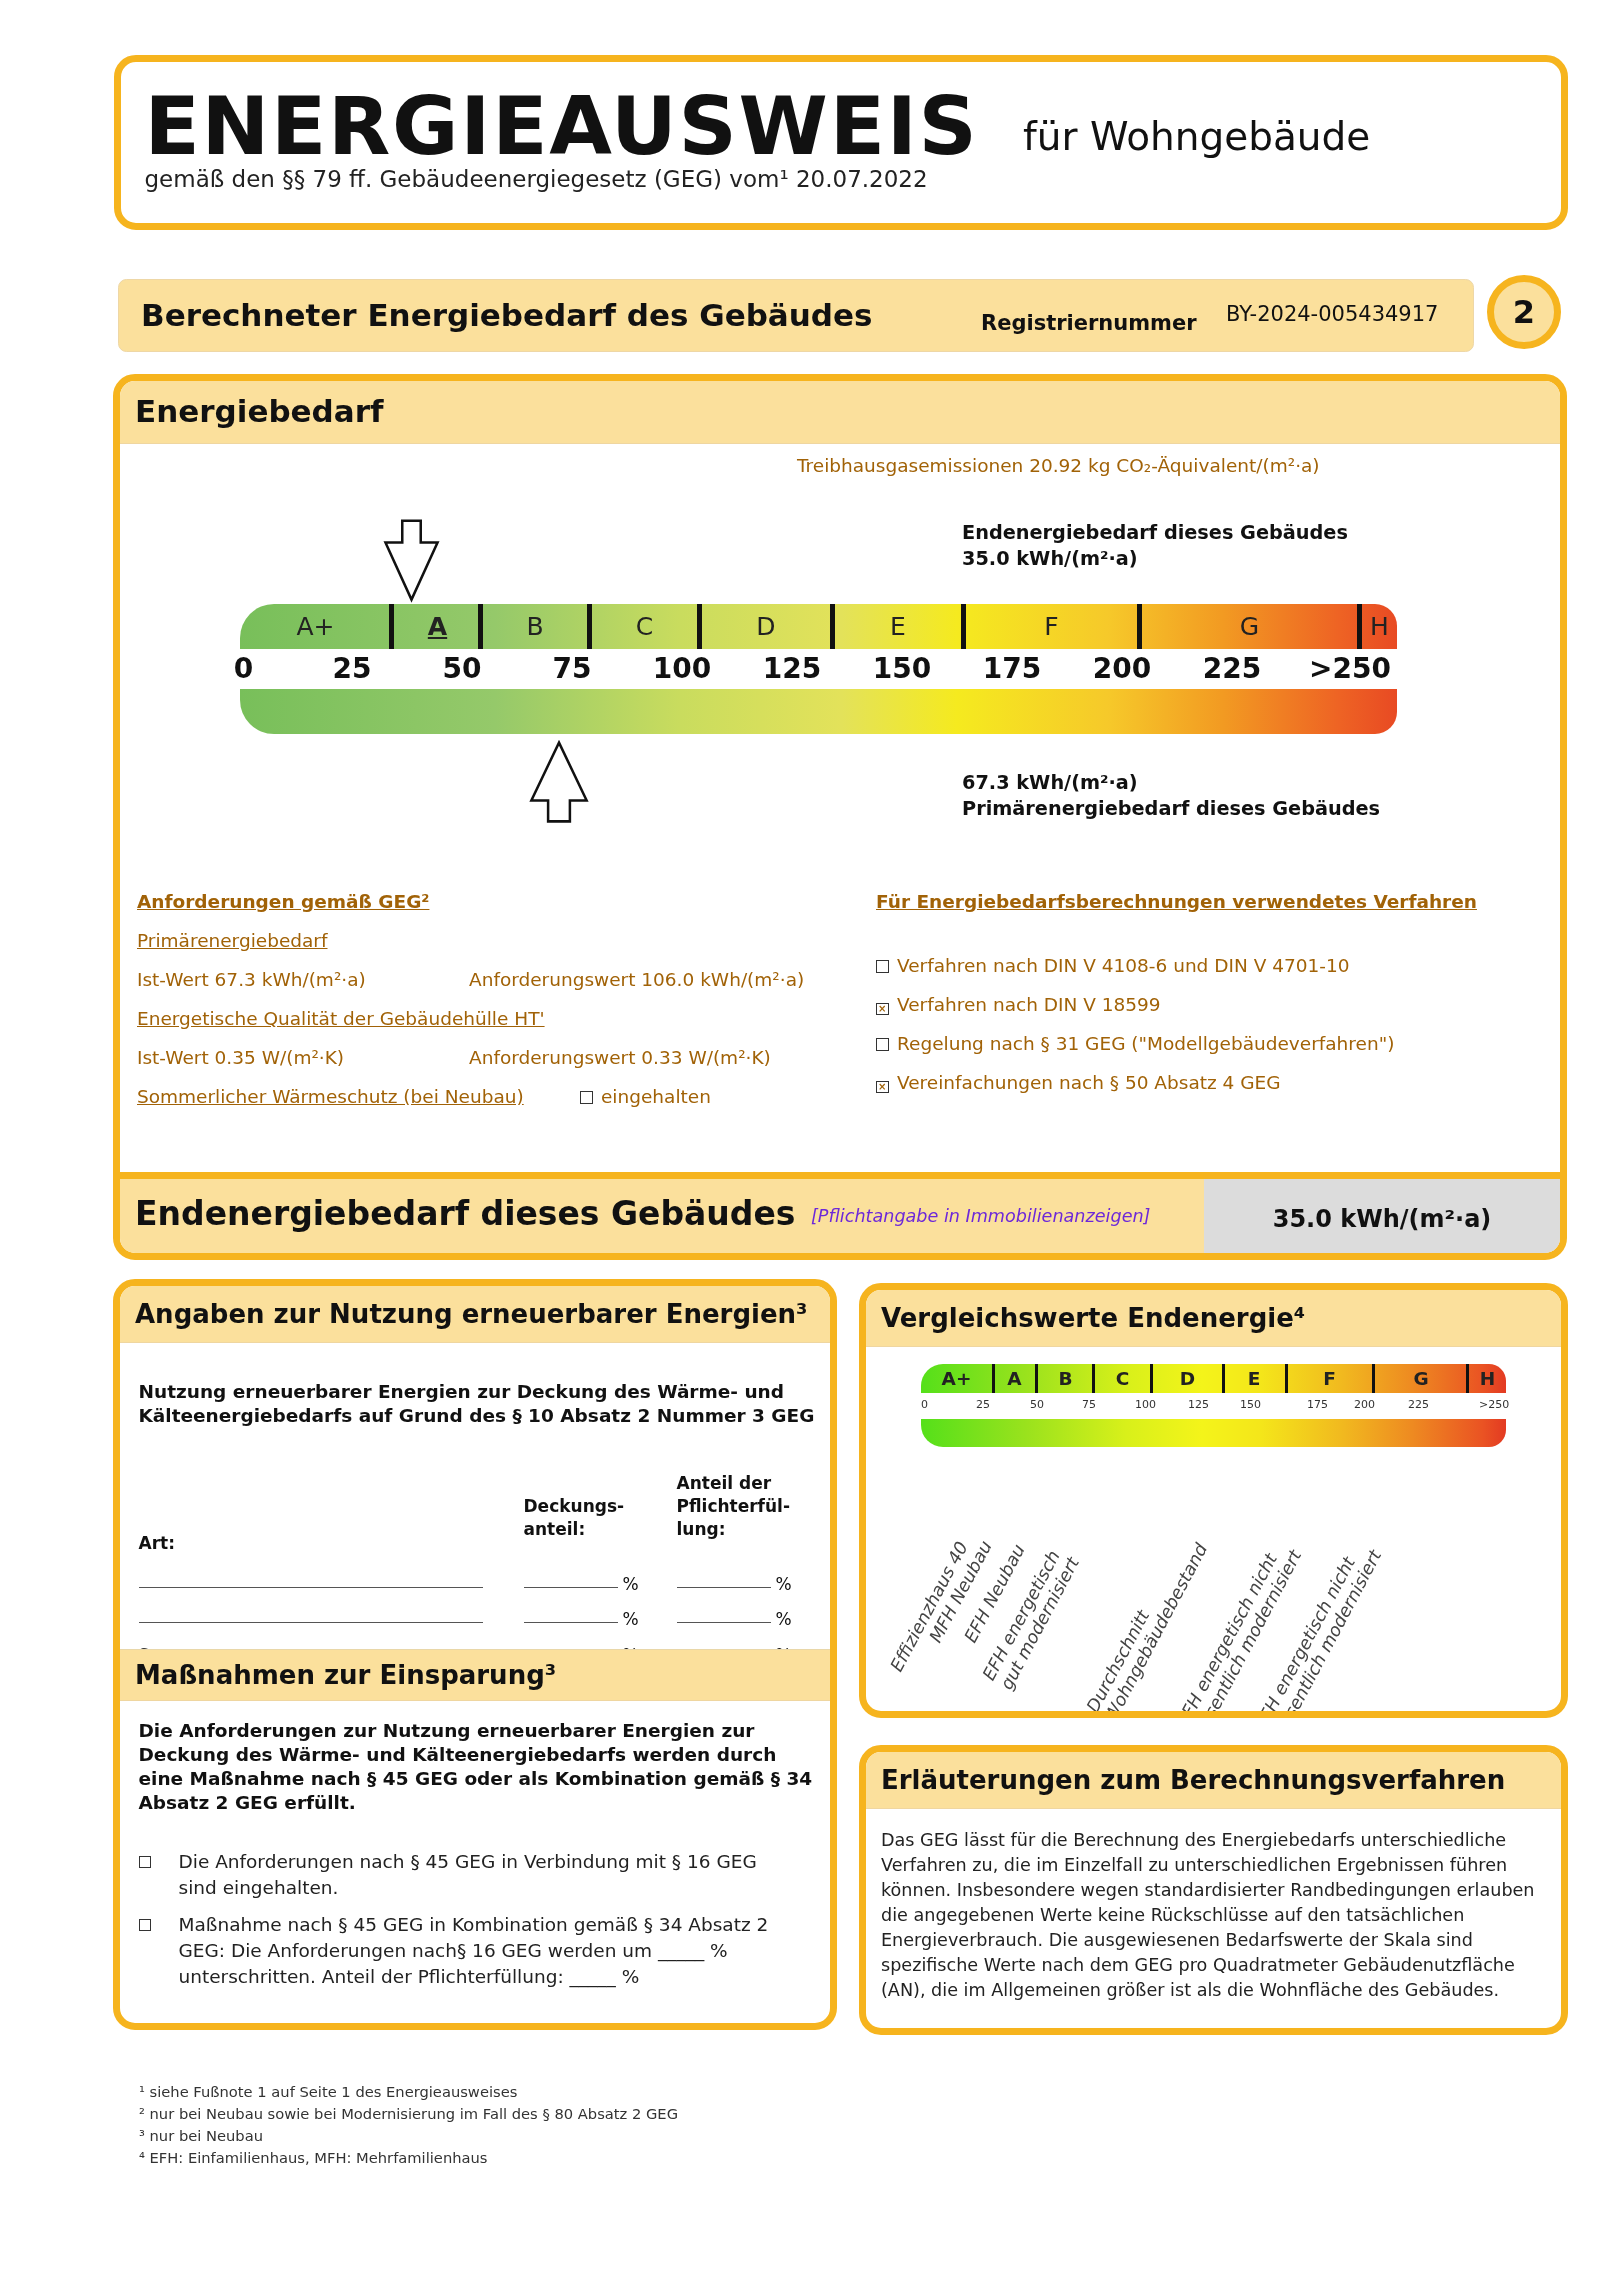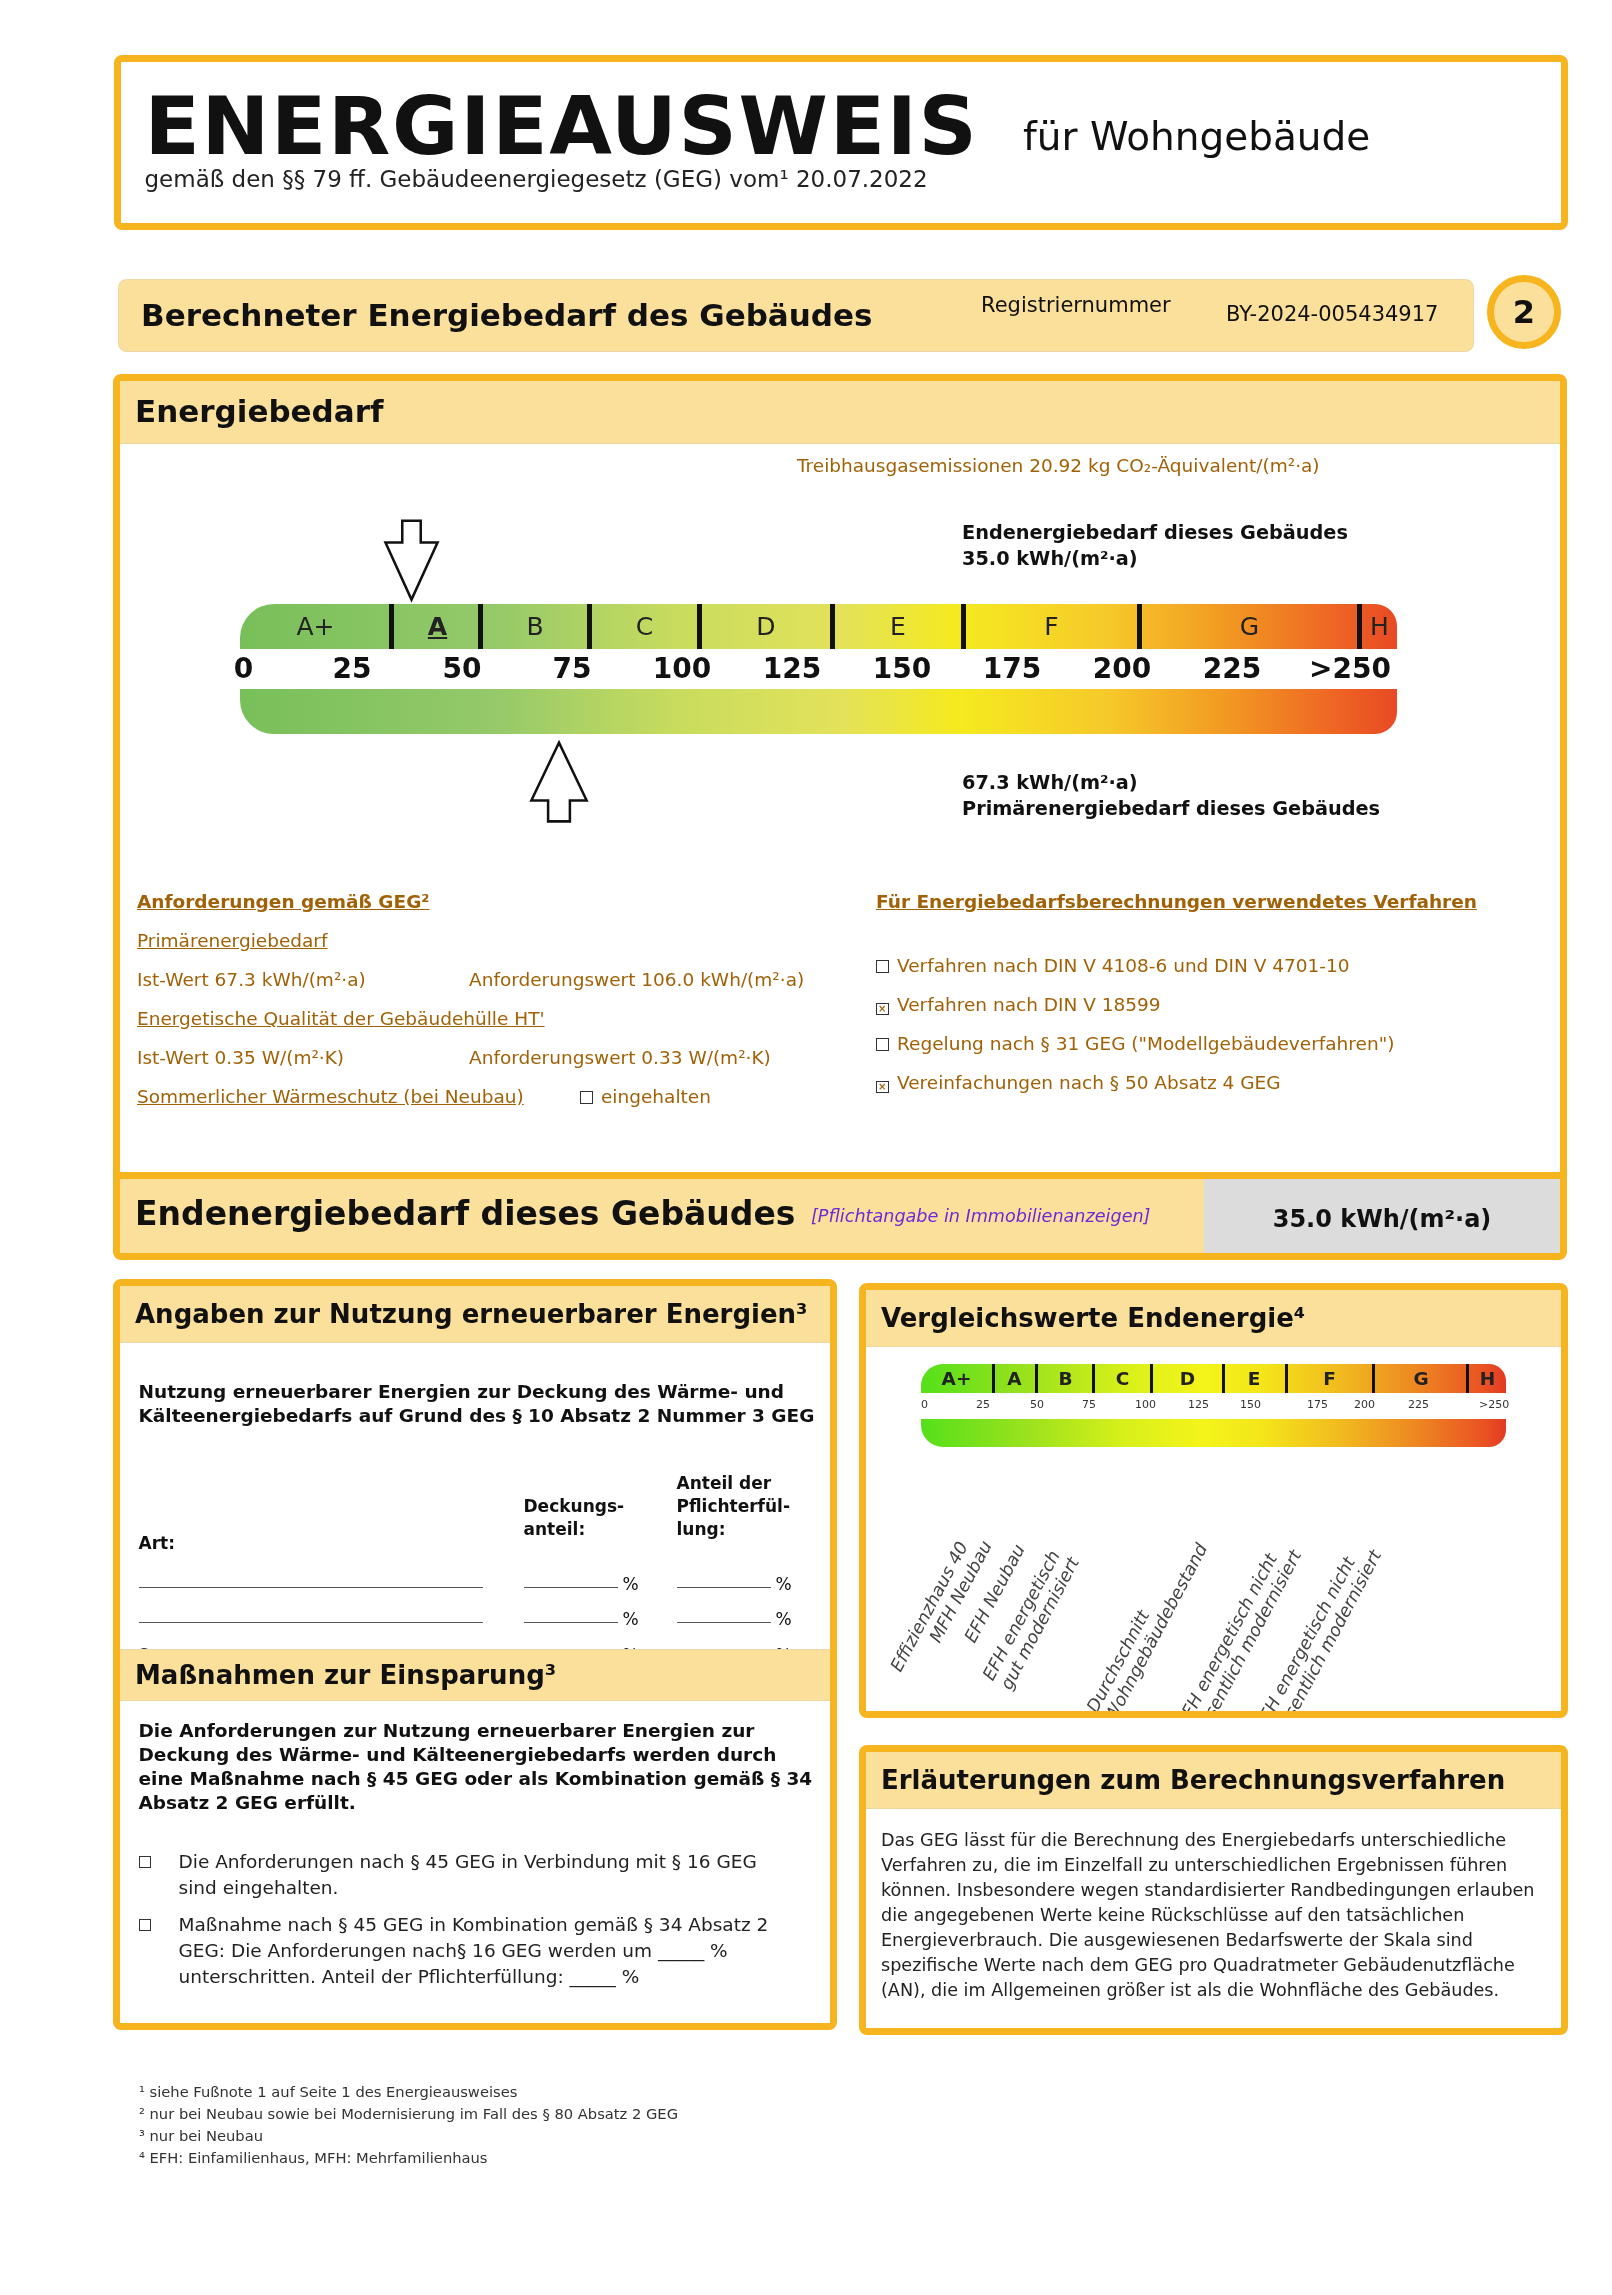--- a/index.html
+++ b/index.html
@@ -1,18 +1,18 @@
 <!DOCTYPE html>
 <html style="font-size:13.4px"><head>
 <meta charset="utf-8">
 <style>
   html,body{margin:0;padding:0;background:#fff;}
   body{width:1613px;height:2295px;position:relative;overflow:hidden;font-family:"DejaVu Sans",sans-serif;color:#111;}
   .abs{position:absolute;}
-  .obox{position:absolute;border:7.6px solid #f6b41e;border-radius:8px;background:#fff;box-sizing:border-box;overflow:hidden;padding-left:16px;}
+  .obox{position:absolute;border:7.6px solid #f6b41e;border-radius:22px;background:#fff;box-sizing:border-box;overflow:hidden;padding-left:16px;}
   .band{position:absolute;left:0;right:0;background:#fbe09c;border-bottom:1.7px solid #efd6a0;box-sizing:border-box;}
   .band .t{position:absolute;left:15px;font-weight:bold;color:#111;white-space:nowrap;}
   .small{font-size:18.5px;color:#a16207;}
   .u{text-decoration:underline;}
   .cb{display:inline-block;width:12.6px;height:12.6px;border:1.3px solid #333;box-sizing:border-box;vertical-align:-0.8px;margin-right:8.4px;font-size:10px;line-height:10px;text-align:center;font-weight:bold;}
   .scale-row{position:absolute;}
   .seg{position:absolute;top:0;bottom:0;display:flex;align-items:center;justify-content:center;font-size:25px;color:#222;}
   .div{position:absolute;top:0;bottom:0;width:5px;background:#111;}
   .tick{position:absolute;font-weight:bold;font-size:28px;transform:translateX(-50%);white-space:nowrap;}
   .rot{position:absolute;transform-origin:left bottom;transform:rotate(-62deg);font-size:17.6px;color:#444;font-style:italic;white-space:nowrap;line-height:20px;}
@@ -22,21 +22,21 @@
 <body>
 
 <div class="obox" style="left:114px;top:55px;width:1454px;height:175px;">
   <div class="abs" style="left:23.5px;top:17px;font-size:81px;font-weight:bold;letter-spacing:1.7px;font-family:'DejaVu Sans',sans-serif;">ENERGIEAUSWEIS</div>
   <div class="abs" style="left:902px;top:52px;font-size:39px;font-weight:normal;">für Wohngebäude</div>
   <div class="abs" style="left:23.5px;top:104px;font-size:23px;color:#222;">gemäß den §§ 79 ff. Gebäudeenergiegesetz (GEG) vom¹ 20.07.2022</div>
 </div>
 
 <div class="abs" style="left:118px;top:279px;width:1356px;height:73px;background:#fbe09c;border-radius:8.4px;border:0.8px solid #eed7a6;box-sizing:border-box;">
   <div class="abs" style="left:22px;top:17px;font-size:31px;font-weight:bold;">Berechneter Energiebedarf des Gebäudes</div>
-  <div class="abs" style="left:862px;top:13px;font-size:21px;font-weight:normal;">Registriernummer</div>
+  <div class="abs" style="left:862px;top:31px;font-size:21px;font-weight:bold;">Registriernummer</div>
   <div class="abs" style="left:1107px;top:22px;font-size:21px;">BY-2024-005434917</div>
 </div>
 <div class="abs" style="left:1487px;top:275px;width:74px;height:74px;border-radius:50%;background:#fbe09c;border:7.6px solid #f6b41e;box-sizing:border-box;display:flex;align-items:center;justify-content:center;font-size:32px;font-weight:bold;">
   <span>2</span>
 </div>
 
 <div class="obox" style="left:113px;top:374px;width:1454px;height:886px;">
   <div class="band" style="top:0;height:63px;">
     <div class="t" style="top:11.8px;font-size:31px;">Energiebedarf</div>
   </div>

